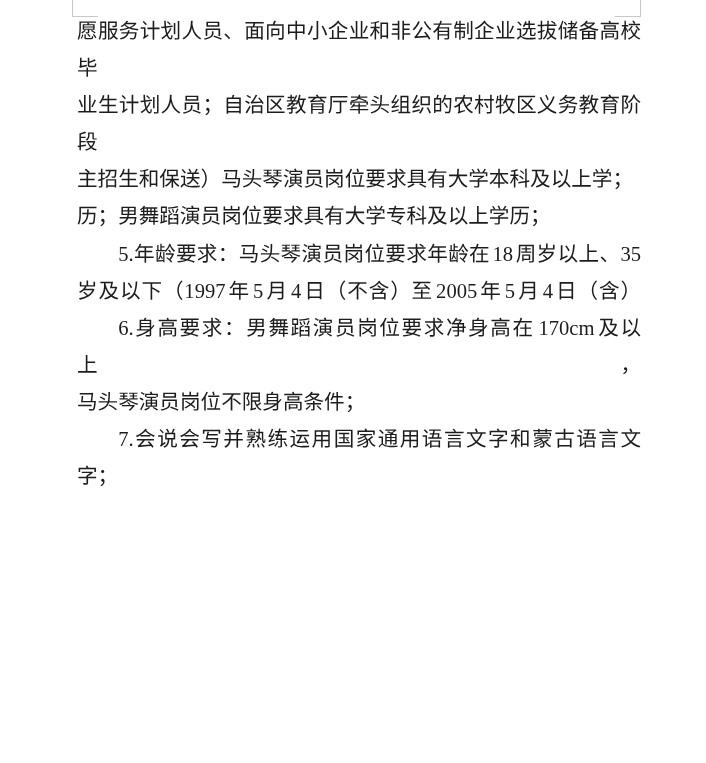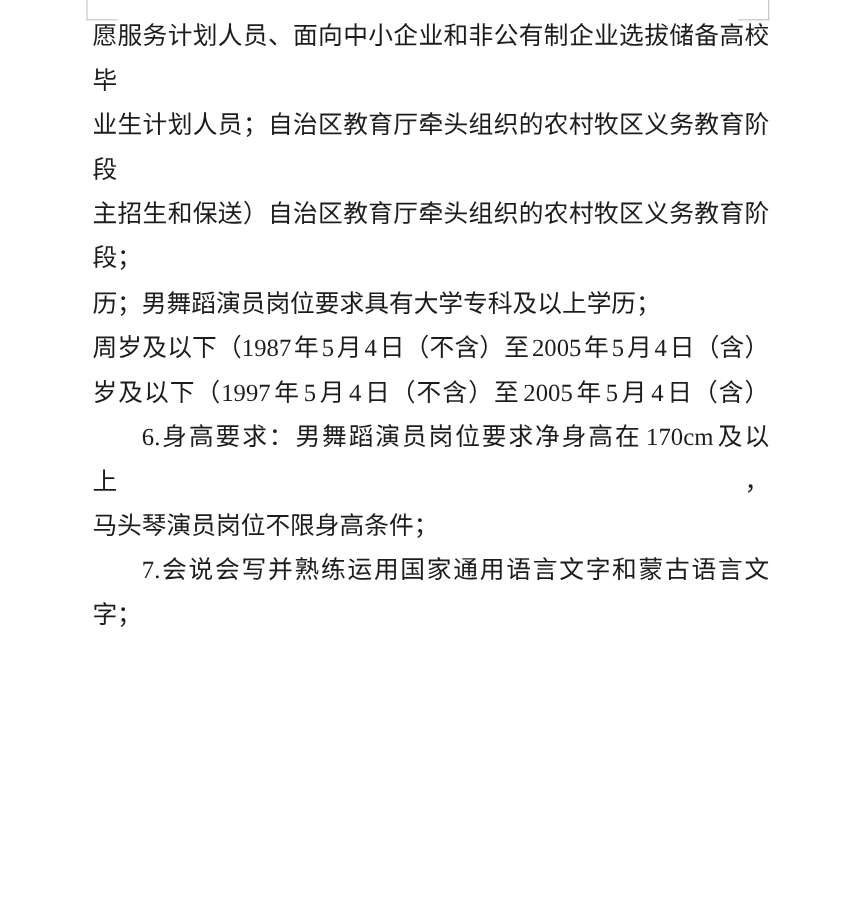--- a/index.html
+++ b/index.html
@@ -58,21 +58,21 @@
 </style>
 </head>
 <body>
 
 <div class="page">
   <div class="crop-mark left"></div>
   <div class="crop-mark right"></div>
   <div class="doc-text">
       <div class="line justify">愿服务计划人员、面向中小企业和非公有制企业选拔储备高校毕</div>
       <div class="line justify">业生计划人员；自治区教育厅牵头组织的农村牧区义务教育阶段</div>
-      <div class="line">主招生和保送）自治区教育厅牵头组织的农村牧区义务教育阶段；</div>
+      <div class="line">主招生和保送）马头琴演员岗位要求具有大学本科及以上学；</div>
       <div class="line">历；男舞蹈演员岗位要求具有大学专科及以上学历；</div>
-      <div class="line justify">周岁及以下（1987 年 5 月 4 日（不含）至 2005 年 5 月 4 日（含）</div>
+      <div class="line indent justify">5.年龄要求：马头琴演员岗位要求年龄在 18 周岁以上、35</div>
       <div class="line justify">岁及以下（1997 年 5 月 4 日（不含）至 2005 年 5 月 4 日（含）</div>
       <div class="line indent justify">6.身高要求：男舞蹈演员岗位要求净身高在 170cm 及以上，</div>
       <div class="line">马头琴演员岗位不限身高条件；</div>
       <div class="line indent">7.会说会写并熟练运用国家通用语言文字和蒙古语言文字；</div>
     </div>
 </div>
 
 </body></html>

